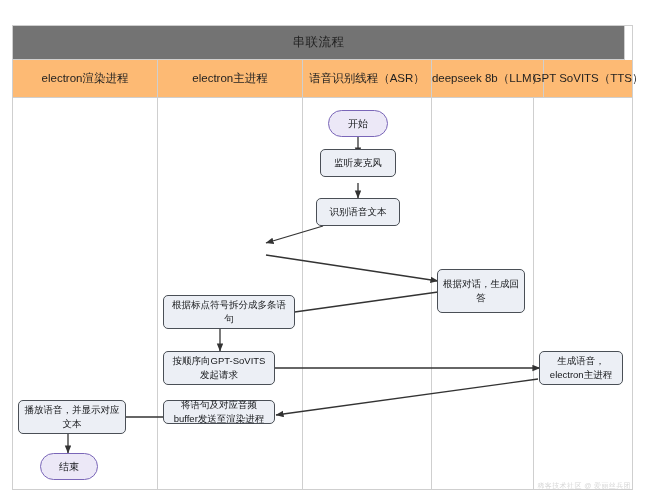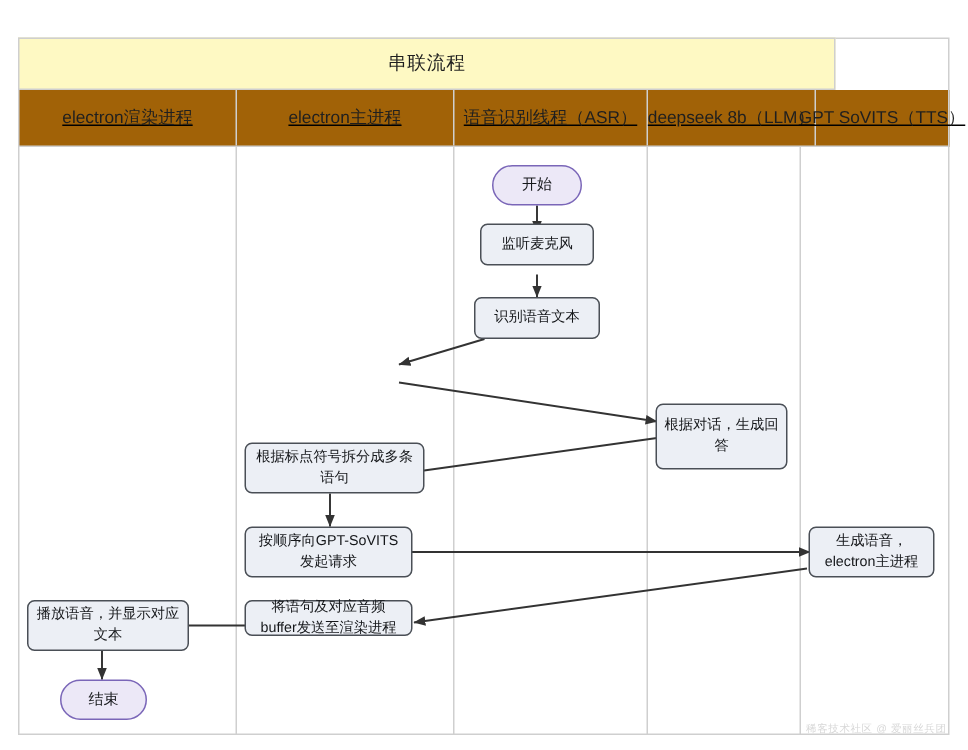--- a/index.html
+++ b/index.html
@@ -19,39 +19,38 @@
     position:absolute;
     left:12px;top:25px;
     width:621px;height:465px;
     border:1px solid #cfcfcf;
     box-sizing:border-box;
     background:#ffffff;
   }
   .title-band{
     position:absolute;
     left:12px;top:25px;
-    width:545px;height:35px;
+    width:613px;height:35px;
     box-sizing:border-box;
     border:1px solid #cfcfcf;
-    background:#fef9c3;
+    background:#737373;
     display:flex;align-items:center;justify-content:center;
   }
   .title-band .t{
     font-size:12.5px;color:#1f1f1f;letter-spacing:.5px;
   }
   .header-band{
     position:absolute;
     left:12px;top:60px;
     width:621px;height:38px;
     box-sizing:border-box;
     border:1px solid #cfcfcf;
     border-top:none;
-    background:#a16207;
+    background:#fdba74;
     display:flex;
-    text-decoration:underline;
   }
   .hcell{
     display:flex;align-items:center;justify-content:center;
     box-sizing:border-box;
     border-right:1px solid #cfcfcf;
     font-size:11.5px;color:#1f1f1f;
     white-space:nowrap;
   }
   .hcell:last-child{border-right:none;}
 
@@ -156,21 +155,21 @@
 
   <div class="node terminal" style="left:328px;top:110px;width:60px;height:27px;">开始</div>
 
   <div class="node" style="left:320px;top:149px;width:76px;height:28px;">监听麦克风</div>
 
   <div class="node" style="left:316px;top:198px;width:84px;height:28px;">识别语音文本</div>
 
 
   <div class="node" style="left:437px;top:269px;width:88px;height:44px;">根据对话，生成回答</div>
 
-  <div class="node" style="left:163px;top:295px;width:120px;height:34px;">根据标点符号拆分成多条语句</div>
+  <div class="node" style="left:163px;top:295px;width:132px;height:34px;">根据标点符号拆分成多条语句</div>
 
   <div class="node" style="left:163px;top:351px;width:112px;height:34px;">按顺序向GPT-SoVITS发起请求</div>
 
   <div class="node" style="left:539px;top:351px;width:84px;height:34px;">生成语音，electron主进程</div>
 
   <div class="node" style="left:163px;top:400px;width:112px;height:24px;">将语句及对应音频buffer发送至渲染进程</div>
 
   <div class="node" style="left:18px;top:400px;width:108px;height:34px;">播放语音，并显示对应文本</div>
 
   <div class="node terminal" style="left:40px;top:453px;width:58px;height:27px;">结束</div>

